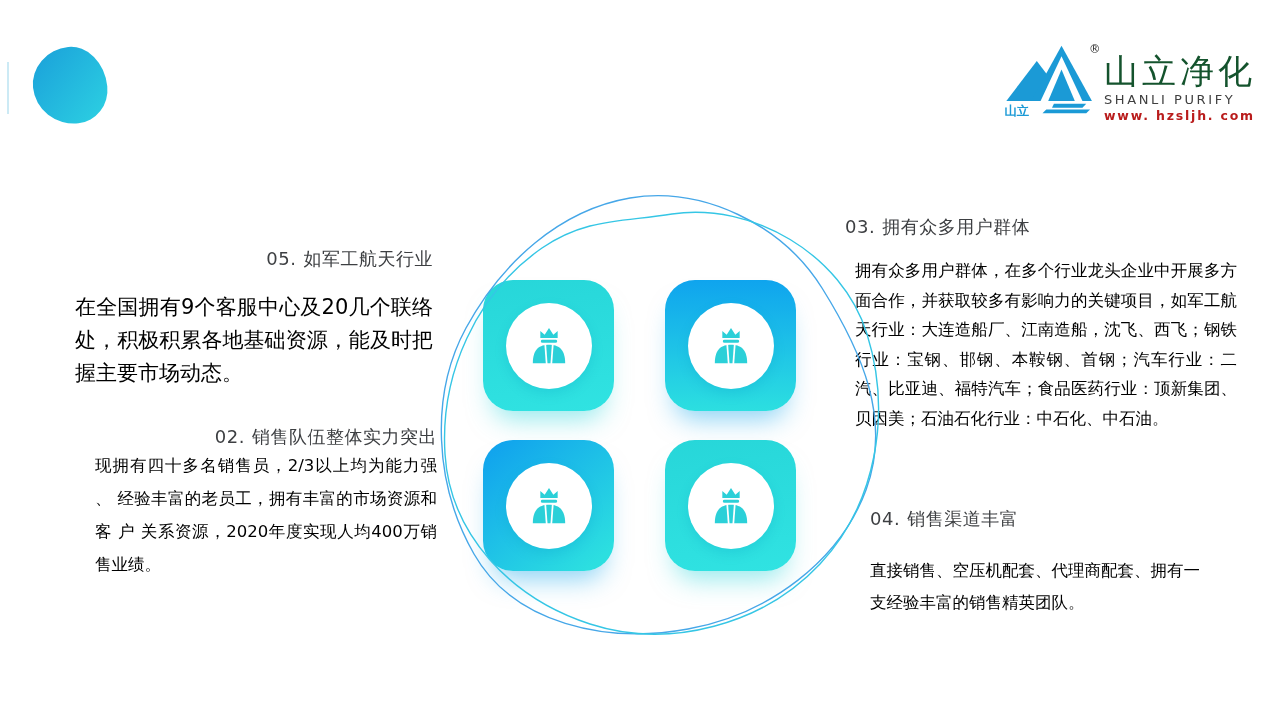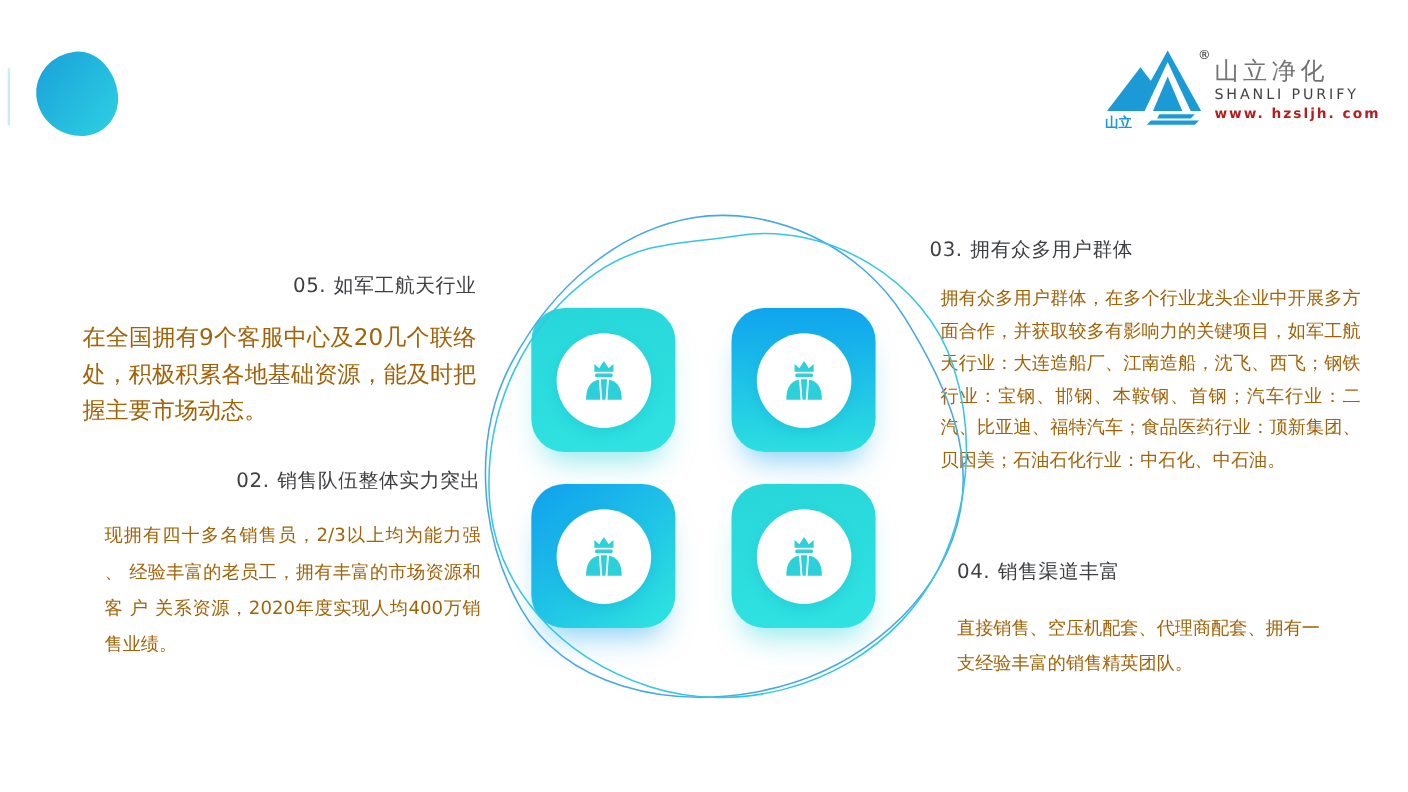--- a/index.html
+++ b/index.html
@@ -18,34 +18,34 @@
   .title{
     position:absolute;left:129px;top:62px;margin:0;width:700px;
     font-size:39px;font-weight:bold;letter-spacing:2px;
     background:linear-gradient(180deg,#219cce 8%,#41d6e6 95%);
     -webkit-background-clip:text;background-clip:text;color:transparent;
   }
   
   .logo{position:absolute;left:1004px;top:42px;display:flex;align-items:flex-start;}
   .logo-mark{width:96px;height:78px;flex:0 0 auto;}
   .logo-text{margin-left:4px;padding-top:12px;}
-  .logo-cn{font-size:22px;color:#737373;letter-spacing:4px;line-height:1.05;white-space:nowrap;}
+  .logo-cn{font-size:34px;color:#14532d;letter-spacing:4px;line-height:1.05;white-space:nowrap;}
   .logo-en{font-size:13px;color:#404040;letter-spacing:2.6px;margin-top:2px;white-space:nowrap;}
   .logo-web{font-size:12.5px;color:#b91c1c;font-weight:bold;letter-spacing:1.8px;margin-top:1px;white-space:nowrap;}
   
   .sec{position:absolute;}
   .sec h2{margin:0;font-size:18px;font-weight:normal;color:#3d3f42;letter-spacing:.5px;}
   .sec .num{margin-right:7px;}
-  .sec p{margin:0;color:#a16207;text-align:justify;}
+  .sec p{margin:0;color:#000000;text-align:justify;}
   .sec-left h2{text-align:right;}
   .sec-right h2{text-align:left;}
   .sec-1{left:75px;top:247px;width:358px;}
   .sec-1 p{margin-top:20px;font-size:21px;line-height:33px;}
   .sec-2{left:95px;top:425px;width:342px;}
-  .sec-2 p{margin-top:21px;font-size:16.5px;line-height:33px;}
+  .sec-2 p{font-size:16.5px;line-height:33px;}
   .sec-3{left:845px;top:215px;width:392px;}
   .sec-3 p{margin-top:17px;font-size:16.5px;line-height:29.6px;margin-left:10px;width:382px;}
   .sec-4{left:870px;top:507px;width:330px;}
   .sec-4 p{margin-top:24px;font-size:16.5px;line-height:32px;text-align:left;}
   
   .tiles{position:absolute;left:483px;top:280px;width:313px;height:291px;
     display:grid;grid-template-columns:131px 131px;grid-template-rows:131px 131px;
     column-gap:51px;row-gap:29px;}
   .tile{border-radius:30px;display:flex;align-items:center;justify-content:center;}
   .tile-teal{background:linear-gradient(170deg,#27d6d9 0%,#30e3e2 100%);

